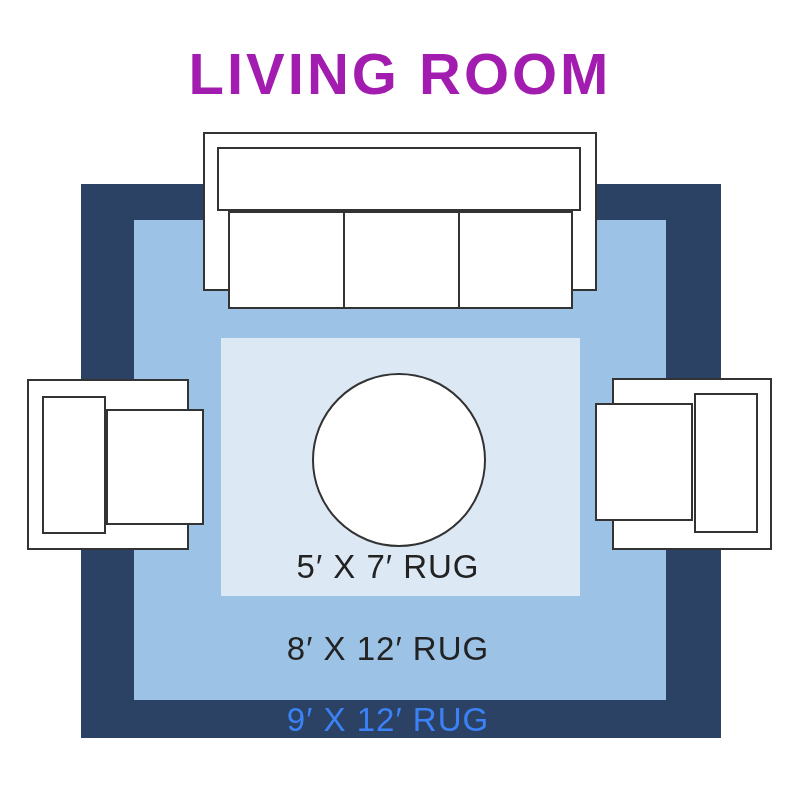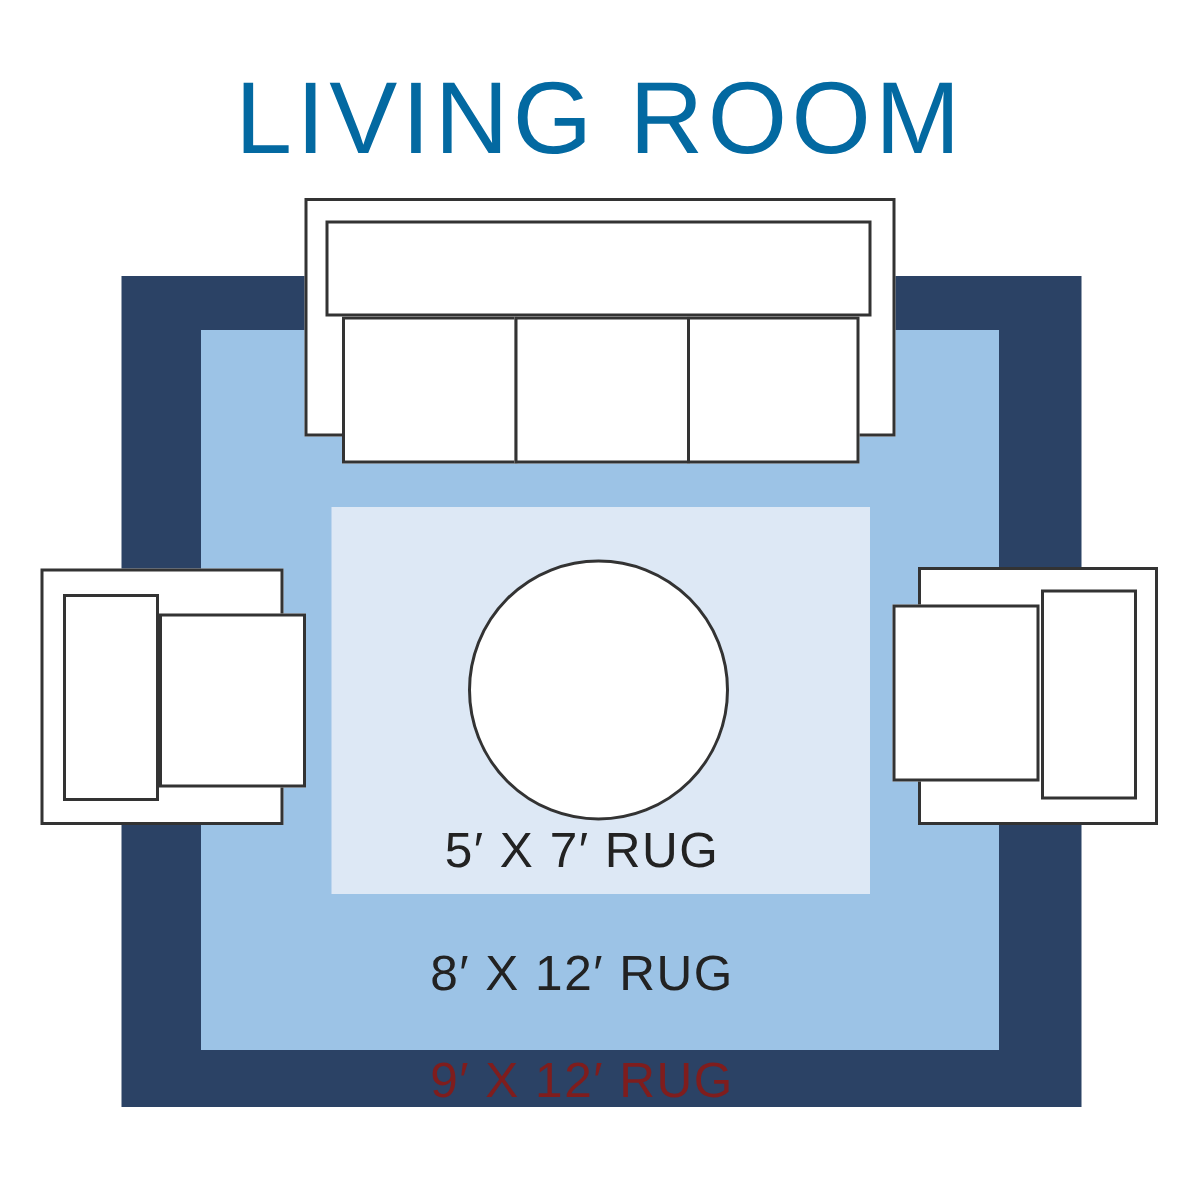--- a/index.html
+++ b/index.html
@@ -2,22 +2,22 @@
 <html><head>
 <meta charset="utf-8">
 <style>
   html,body{margin:0;padding:0;background:#ffffff;}
   .canvas{
     position:relative;width:800px;height:800px;background:#ffffff;overflow:hidden;
     font-family:"Liberation Sans","DejaVu Sans",sans-serif;
   }
   .title{
     position:absolute;top:42px;left:0;width:800px;margin:0;
-    text-align:center;font-size:68px;font-weight:400;letter-spacing:3px;
-    color:#0369a1;line-height:1.1;
+    text-align:center;font-size:58px;font-weight:700;letter-spacing:3px;
+    color:#a21caf;line-height:1.1;
   }
   .rug{position:absolute;}
   .rug-9x12{left:81px;top:184px;width:640px;height:554px;}
   .rug-8x10{left:134px;top:220px;width:532px;height:480px;}
   .rug-5x7{left:221px;top:338px;width:359px;height:258px;}
 
   .furn{position:absolute;background:#ffffff;border:2px solid #333333;box-sizing:border-box;}
 
   
   .sofa-frame{left:203px;top:132px;width:394px;height:159px;}
@@ -39,21 +39,21 @@
 
   
   .coffee-table{left:312px;top:373px;width:174px;height:174px;border-radius:50%;border-width:2px;}
 
   .rug-label{
     position:absolute;left:0;width:776px;text-align:center;
     font-size:33px;letter-spacing:1px;color:#222222;line-height:1.15;
   }
   .label-5x7{top:548px;}
   .label-8x10{top:630px;}
-  .label-9x12{top:701px;color:#7f1d1d;}
+  .label-9x12{top:701px;color:#3b82f6;}
 </style>
 </head>
 <body>
 
 <div class="canvas">
 
   <h1 class="title">LIVING ROOM</h1>
 
   <div class="rug rug-9x12" style="background: rgb(43, 66, 101);"></div>
   <div class="rug rug-8x10" style="background: rgb(156, 195, 230);"></div>

